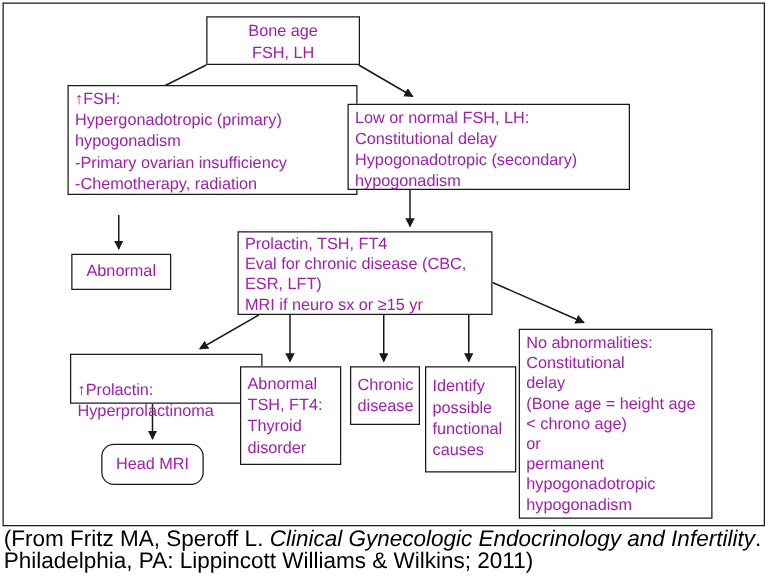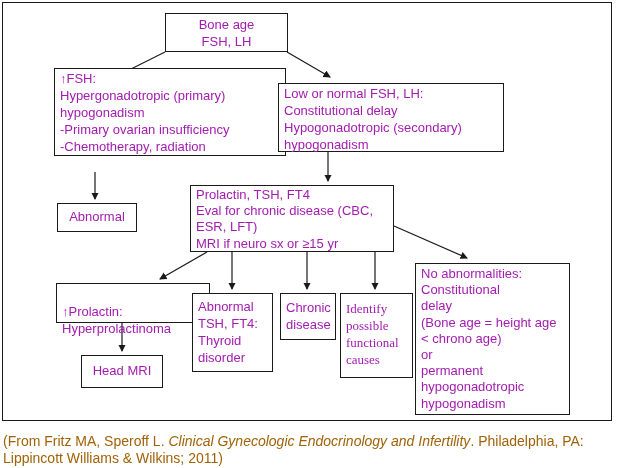--- a/index.html
+++ b/index.html
@@ -31,37 +31,37 @@
     color: #a21caf;
     z-index: 2;
   }
   .center { text-align: center; }
   #box-bone-age      { left:165px; top:13px;  width:123px; height:39px; padding-top:2px; }
   #box-high-fsh      { left:54px;  top:68px;  width:232px; height:88px; }
   #box-low-fsh       { left:278px; top:83px;  width:226px; height:69px; }
   #box-karyotype     { left:57px;  top:203px; width:80px;  height:29px; padding-top:4px; }
   #box-workup        { left:190px; top:185px; width:204px; height:67px; line-height:16.2px; }
   #box-prolactin     { left:56px;  top:283px; width:154px; height:40px; padding-top:19px; }
-  #box-head-mri      { left:81px;  top:355px; width:82px;  height:33px; padding-top:6px; }
+  #box-head-mri      { left:81px;  top:355px; width:82px;  height:33px; padding-top:6px;border-radius:10px; }
   #box-abnormal-tsh  { left:192px; top:293px; width:81px;  height:79px; padding-top:4px; }
   #box-chronic       { left:280px; top:293px; width:56px;  height:47px; padding-top:5px; }
-  #box-functional    { left:340px; top:293px; width:73px;  height:85px; padding-top:6px;font-family:Liberation Serif, serif; }
+  #box-functional    { left:340px; top:293px; width:73px;  height:85px; padding-top:6px; }
   #box-no-abnorm     { left:415px; top:263px; width:155px; height:152px; line-height:16.2px; padding-top:2px; }
   svg.arrows {
     position: absolute; left: 0; top: 0;
     width: 620px; height: 468px;
     z-index: 1;
   }
   .caption {
     position: absolute;
-    left: 3px; top: 433px;
+    left: 3px; top: 423px;
     width: 612px;
-    font-size: 14px;
+    font-size: 18px;
     line-height: 17px;
-    color: #a16207;
+    color: #000000;
   }
   .caption .it { font-style: italic; }
 </style>
 </head>
 <body>
 
 <div class="frame"></div>
 
 <svg class="arrows" viewBox="0 0 620 468" xmlns="http://www.w3.org/2000/svg">
   <defs>

